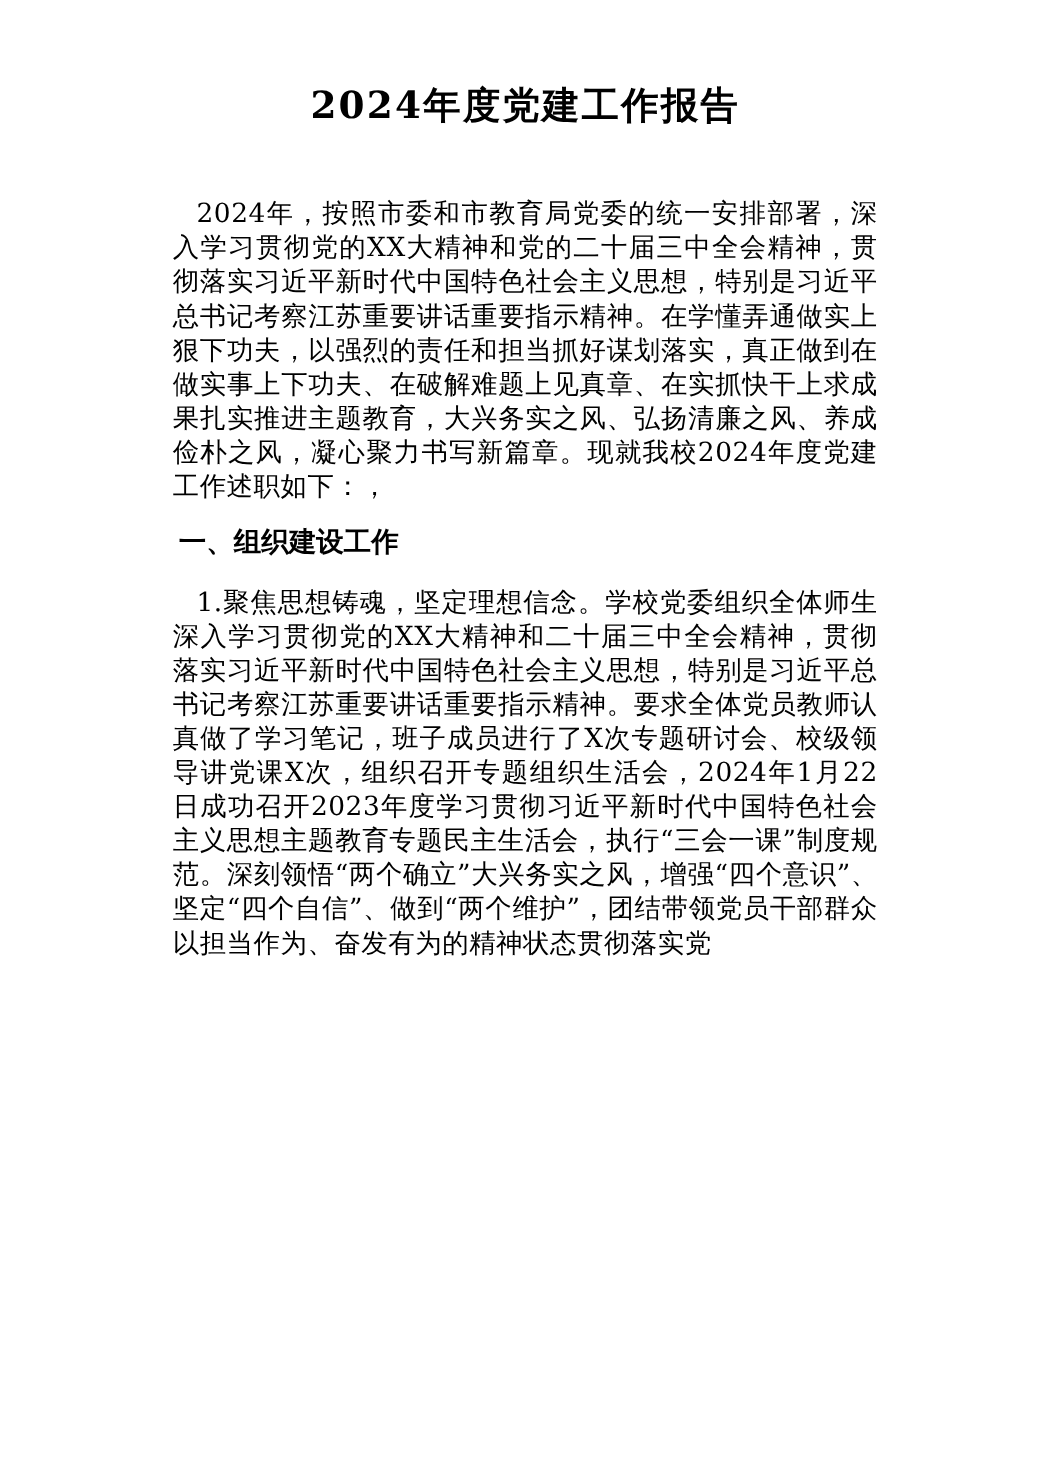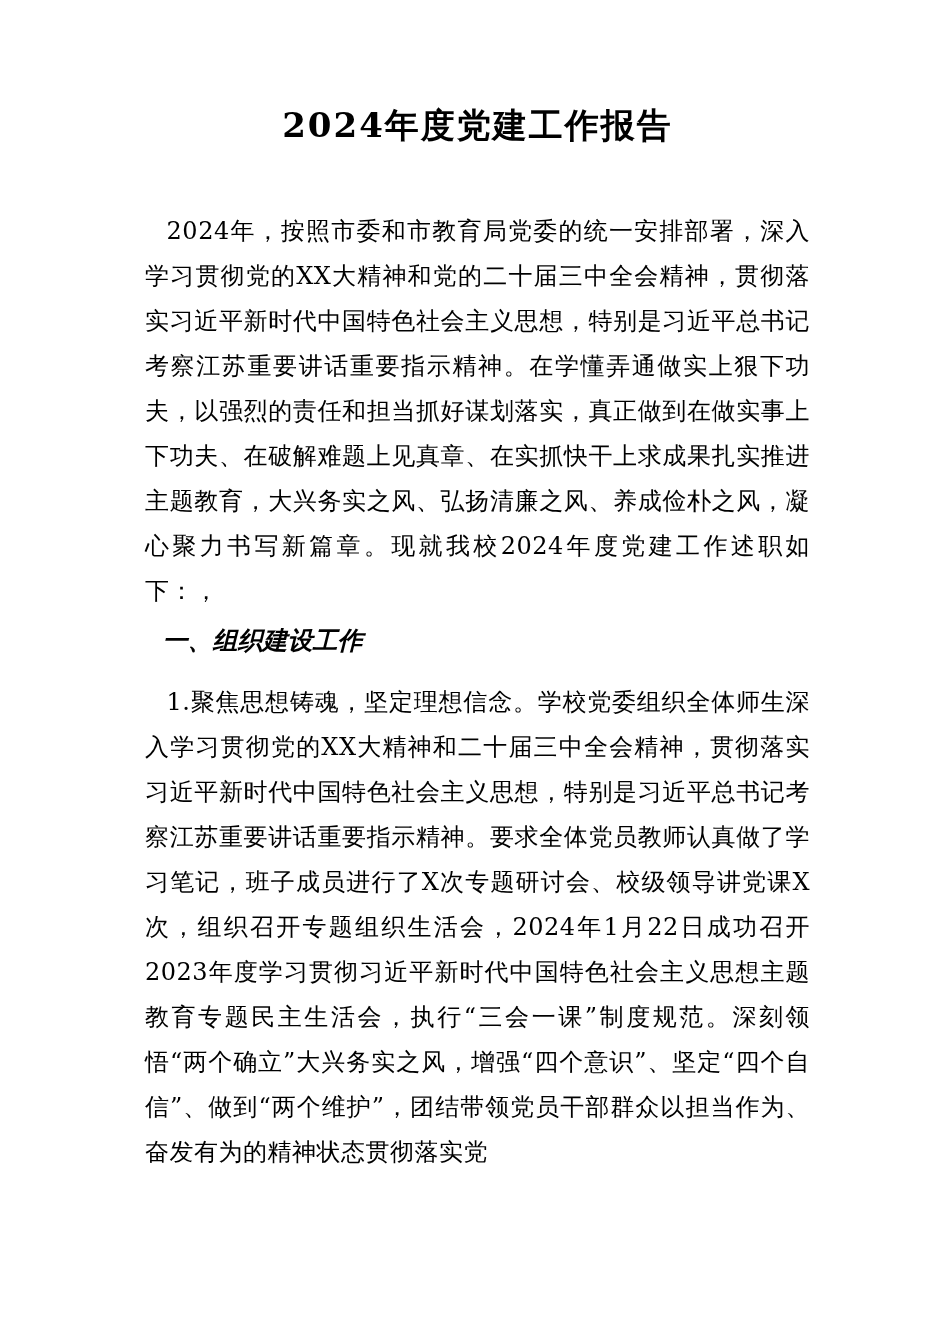--- a/index.html
+++ b/index.html
@@ -7,46 +7,45 @@
   body {
     width: 950px;
     background: #ffffff;
     color: #000000;
     font-family: "DejaVu Serif", "Liberation Serif", serif;
   }
   .page {
     width: 950px;
     height: 1196px;
     background: #ffffff;
-    padding: 103px 140px 40px 145px;
+    padding: 73px 140px 40px 145px;
     overflow: hidden;
   }
   .doc-title {
     font-size: 34px;
     font-weight: 700;
     text-align: center;
     margin: 0 0 60px 0;
     letter-spacing: 2px;
   }
   .para {
     font-size: 24px;
-    line-height: 45px;
+    line-height: 31px;
     text-align: justify;
     text-indent: 0.9em;
-    margin: 0;
+    margin: 12px;
     letter-spacing: 0.5px;
   }
   .section-heading {
     font-family: "DejaVu Sans", "Liberation Sans", sans-serif;
     font-size: 25px;
     font-weight: 700;
     line-height: 45px;
     margin: 4px 0 17px 0;
     text-indent: 0.7em;
-    font-style: italic;
   }
   .lead { font-weight: 400; }
 </style>
 </head>
 <body>
 
 <div class="page">
 
   <h1 class="doc-title">2024年度党建工作报告</h1>
 

